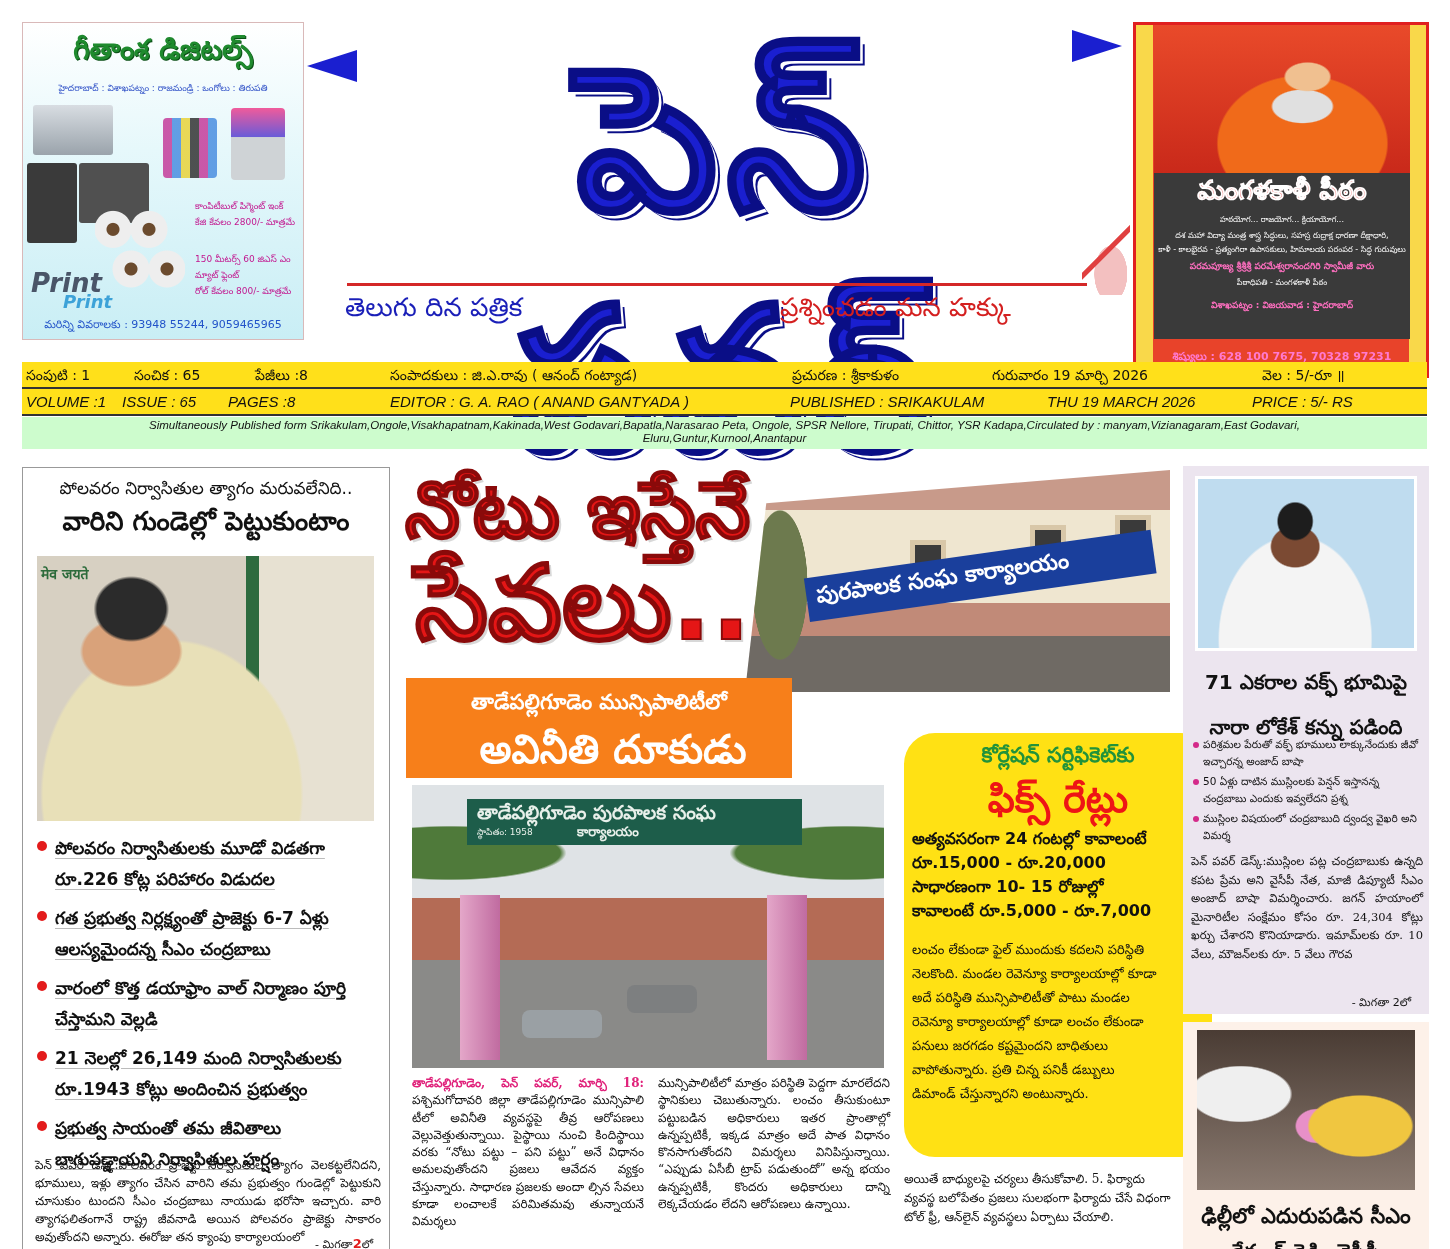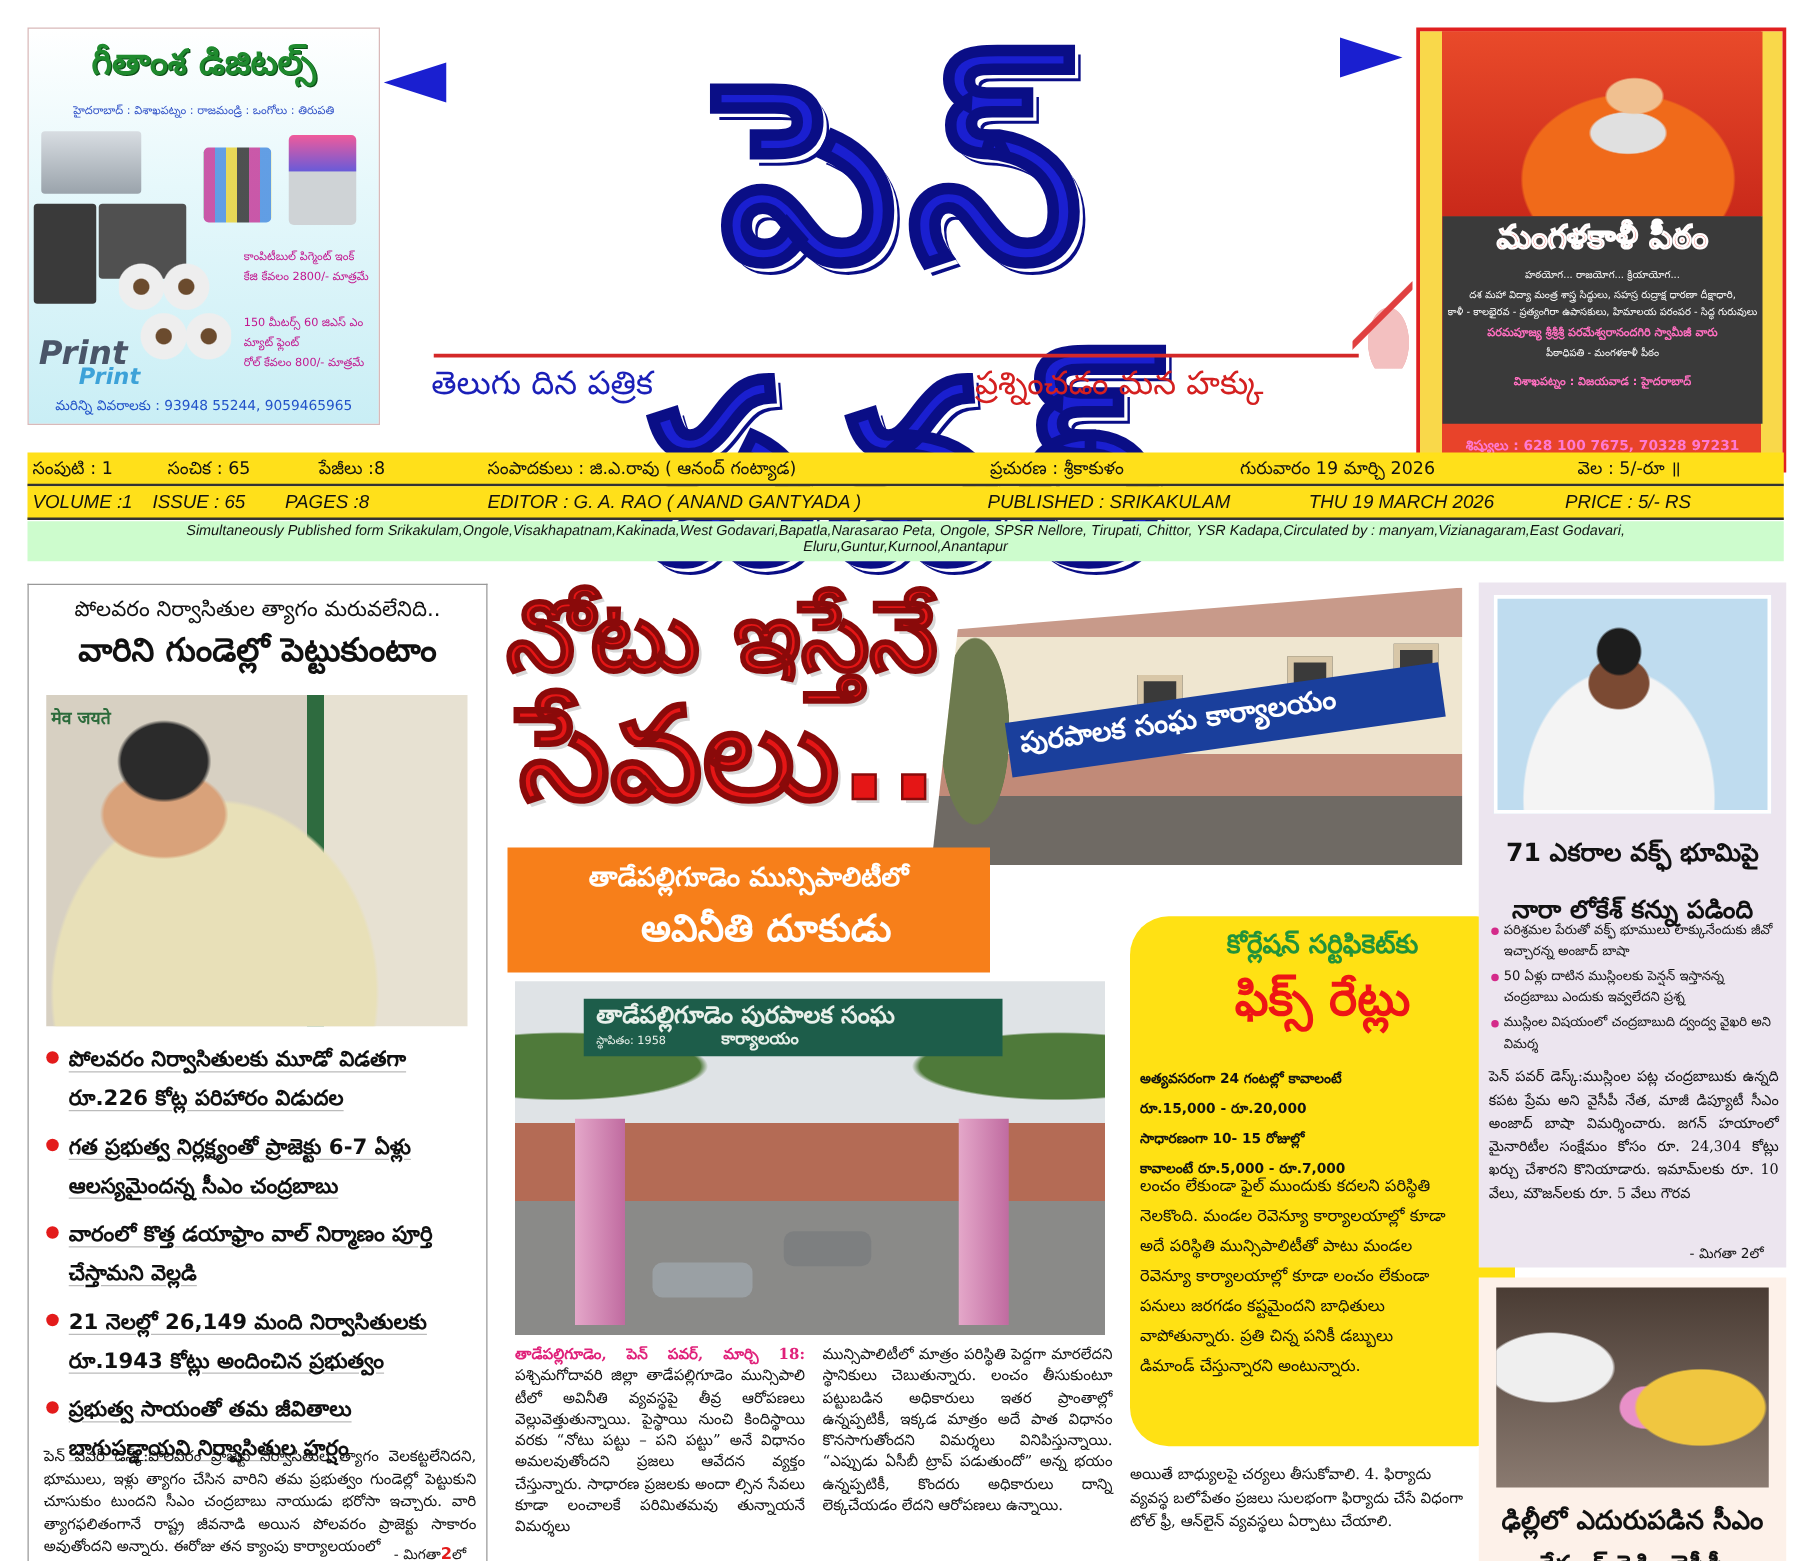--- a/index.html
+++ b/index.html
@@ -89,41 +89,41 @@
   .main-head2 { left: 415px; top: 548px; font-size: 104px; font-weight: bold; color: #e51616; line-height: 110px;
     -webkit-text-stroke: 2px #8a0a0a; text-shadow: 3px 3px 0 #d8d8d8; white-space: nowrap; }
   .bldg-photo { left: 745px; top: 470px; width: 425px; height: 222px; overflow: hidden;
     background: linear-gradient(180deg, #c89a8a 0 18%, #efe6d0 18% 60%, #c18a78 60% 75%, #6f6a64 75%); clip-path: polygon(5% 15%, 100% 0, 100% 100%, 0 100%); }
   .bldg-photo .tree { position: absolute; left: 0; top: 20px; width: 70px; height: 190px; background: radial-gradient(ellipse, #6d7a4e 0 55%, transparent 56%); }
   .bldg-photo .win { position: absolute; width: 36px; height: 50px; background: #3a3a3a; border: 5px solid #d8c7a8; }
   .bldg-photo .board { position: absolute; left: 65px; top: 108px; width: 350px; height: 44px; background: #1a3f9c; color: #fff;
     font-size: 22px; font-weight: bold; padding: 6px 10px; transform: rotate(-8deg); transform-origin: left bottom; white-space: nowrap; }
   .orange-box { left: 406px; top: 678px; width: 386px; height: 100px; background: #f77f1a; }
   .orange-box .l1 { position: absolute; left: 0; right: 0; top: 12px; text-align: center; color: #fff; font-size: 21px; font-weight: bold; }
-  .orange-box .l2 { position: absolute; left: 0; right: 0; top: 48px; text-align: center; color: #fff; font-size: 30px; font-weight: bold; padding-left: 28px; }
+  .orange-box .l2 { position: absolute; left: 0; right: 0; top: 48px; text-align: center; color: #fff; font-size: 40px; font-weight: bold; padding-left: 28px; }
   .gate-photo { left: 412px; top: 785px; width: 472px; height: 283px; overflow: hidden;
     background: linear-gradient(180deg, #dfe3e6 0 40%, #b46b55 40% 62%, #8a8a88 62%); }
   .gate-photo .trees { position: absolute; left: 0; top: 0; width: 100%; height: 60%; background:
      radial-gradient(ellipse at 8% 40%, #4f7a3a 0 18%, transparent 19%),
      radial-gradient(ellipse at 92% 40%, #4f7a3a 0 18%, transparent 19%); }
   .gate-photo .sign { position: absolute; left: 55px; top: 14px; width: 335px; height: 46px; background: #1d5d4a; color: #e8f0ea; }
   .gate-photo .sign .a { position: absolute; left: 10px; top: 2px; font-size: 19px; font-weight: bold; white-space: nowrap; }
   .gate-photo .sign .b { position: absolute; left: 10px; top: 28px; font-size: 9px; }
   .gate-photo .sign .c { position: absolute; left: 110px; top: 25px; font-size: 13px; font-weight: bold; }
   .gate-photo .pillar { position: absolute; top: 110px; width: 40px; height: 165px; background: linear-gradient(90deg,#e4a7c9,#c06ba0); }
   .gate-photo .car { position: absolute; height: 28px; border-radius: 8px; }
   .news-cols { left: 412px; top: 1075px; width: 480px; height: 174px; font-family: "DejaVu Serif", serif; font-size: 12px; line-height: 17.3px; }
   .news-cols .c1 { position: absolute; left: 0; top: 0; width: 232px; text-align: justify; }
   .news-cols .c2 { position: absolute; left: 246px; top: 0; width: 232px; text-align: justify; }
   .dateline { color: #e0217a; font-weight: bold; }
 
   .yellow-box { left: 904px; top: 733px; width: 308px; height: 424px; background: #ffe114; border-radius: 31px; }
   .yellow-box .k { position: absolute; left: 0; right: 0; top: 10px; text-align: center; color: #22923a; font-size: 21px; font-weight: bold; }
   .yellow-box .h { position: absolute; left: 0; right: 0; top: 44px; text-align: center; color: #ee1515; font-size: 38px; font-weight: bold; }
-  .yellow-box .b { position: absolute; left: 8px; top: 118px; width: 250px; font-size: 11px; font-weight: bold; line-height: 24px; }
+  .yellow-box .b { position: absolute; left: 8px; top: 94px; width: 250px; font-size: 16px; font-weight: bold; line-height: 24px; }
   .yellow-box .b2 { position: absolute; left: 8px; top: 205px; width: 250px; font-size: 13px; font-weight: normal; line-height: 24px; }
   .after-yellow { left: 904px; top: 1170px; width: 268px; font-family: "DejaVu Serif", serif; font-size: 12px; line-height: 19px; }
 
   
   .rbox1 { left: 1183px; top: 466px; width: 246px; height: 548px; background: #ece5ef; }
   .rbox1 .photo { position: absolute; left: 12px; top: 10px; width: 222px; height: 175px; border: 3px solid #fff;
     background: radial-gradient(ellipse at 45% 25%, #1d1d1d 0 10%, transparent 11%),
                 radial-gradient(ellipse at 45% 40%, #7b4a33 0 14%, transparent 15%),
                 radial-gradient(ellipse at 45% 95%, #f4f4f4 0 45%, transparent 46%),
                 #bfdcef; }
@@ -271,21 +271,21 @@
   <div class="k">కోర్లేషన్ సర్టిఫికెట్‌కు</div>
   <div class="h">ఫిక్స్ రేట్లు</div>
   <div class="b">
     <div>అత్యవసరంగా 24 గంటల్లో కావాలంటే</div>
     <div>రూ.15,000 - రూ.20,000</div>
     <div>సాధారణంగా 10- 15 రోజుల్లో</div>
     <div>కావాలంటే రూ.5,000 - రూ.7,000</div>
   </div>
   <div class="b2">లంచం లేకుండా ఫైల్ ముందుకు కదలని పరిస్థితి నెలకొంది. మండల రెవెన్యూ కార్యాలయాల్లో కూడా అదే పరిస్థితి మున్సిపాలిటీతో పాటు మండల రెవెన్యూ కార్యాలయాల్లో కూడా లంచం లేకుండా పనులు జరగడం కష్టమైందని బాధితులు వాపోతున్నారు. ప్రతి చిన్న పనికీ డబ్బులు డిమాండ్ చేస్తున్నారని అంటున్నారు.</div>
 </div>
-<div class="abs after-yellow">అయితే బాధ్యులపై చర్యలు తీసుకోవాలి. 4. ఫిర్యాదు వ్యవస్థ బలోపేతం ప్రజలు సులభంగా ఫిర్యాదు చేసే విధంగా టోల్ ఫ్రీ, ఆన్‌లైన్ వ్యవస్థలు ఏర్పాటు చేయాలి.</div>
+<div class="abs after-yellow">అయితే బాధ్యులపై చర్యలు తీసుకోవాలి. 5. ఫిర్యాదు వ్యవస్థ బలోపేతం ప్రజలు సులభంగా ఫిర్యాదు చేసే విధంగా టోల్ ఫ్రీ, ఆన్‌లైన్ వ్యవస్థలు ఏర్పాటు చేయాలి.</div>
 
 <div class="abs rbox1">
   <div class="photo"></div>
   <div class="h">71 ఎకరాల వక్ఫ్ భూమిపై నారా లోకేశ్ కన్ను పడింది</div>
   <div class="bl">
     <div class="it">పరిశ్రమల పేరుతో వక్ఫ్ భూములు లాక్కునేందుకు జీవో ఇచ్చారన్న అంజాద్ బాషా</div>
     <div class="it">50 ఏళ్లు దాటిన ముస్లింలకు పెన్షన్ ఇస్తానన్న చంద్రబాబు ఎందుకు ఇవ్వలేదని ప్రశ్న</div>
     <div class="it">ముస్లింల విషయంలో చంద్రబాబుది ద్వంద్వ వైఖరి అని విమర్శ</div>
   </div>
   <div class="body">పెన్ పవర్ డెస్క్‌:ముస్లింల పట్ల చంద్రబాబుకు ఉన్నది కపట ప్రేమ అని వైసీపీ నేత, మాజీ డిప్యూటీ సీఎం అంజాద్ బాషా విమర్శించారు. జగన్ హయాంలో మైనారిటీల సంక్షేమం కోసం రూ. 24,304 కోట్లు ఖర్చు చేశారని కొనియాడారు. ఇమామ్‌లకు రూ. 10 వేలు, మౌజన్‌లకు రూ. 5 వేలు గౌరవ</div>

